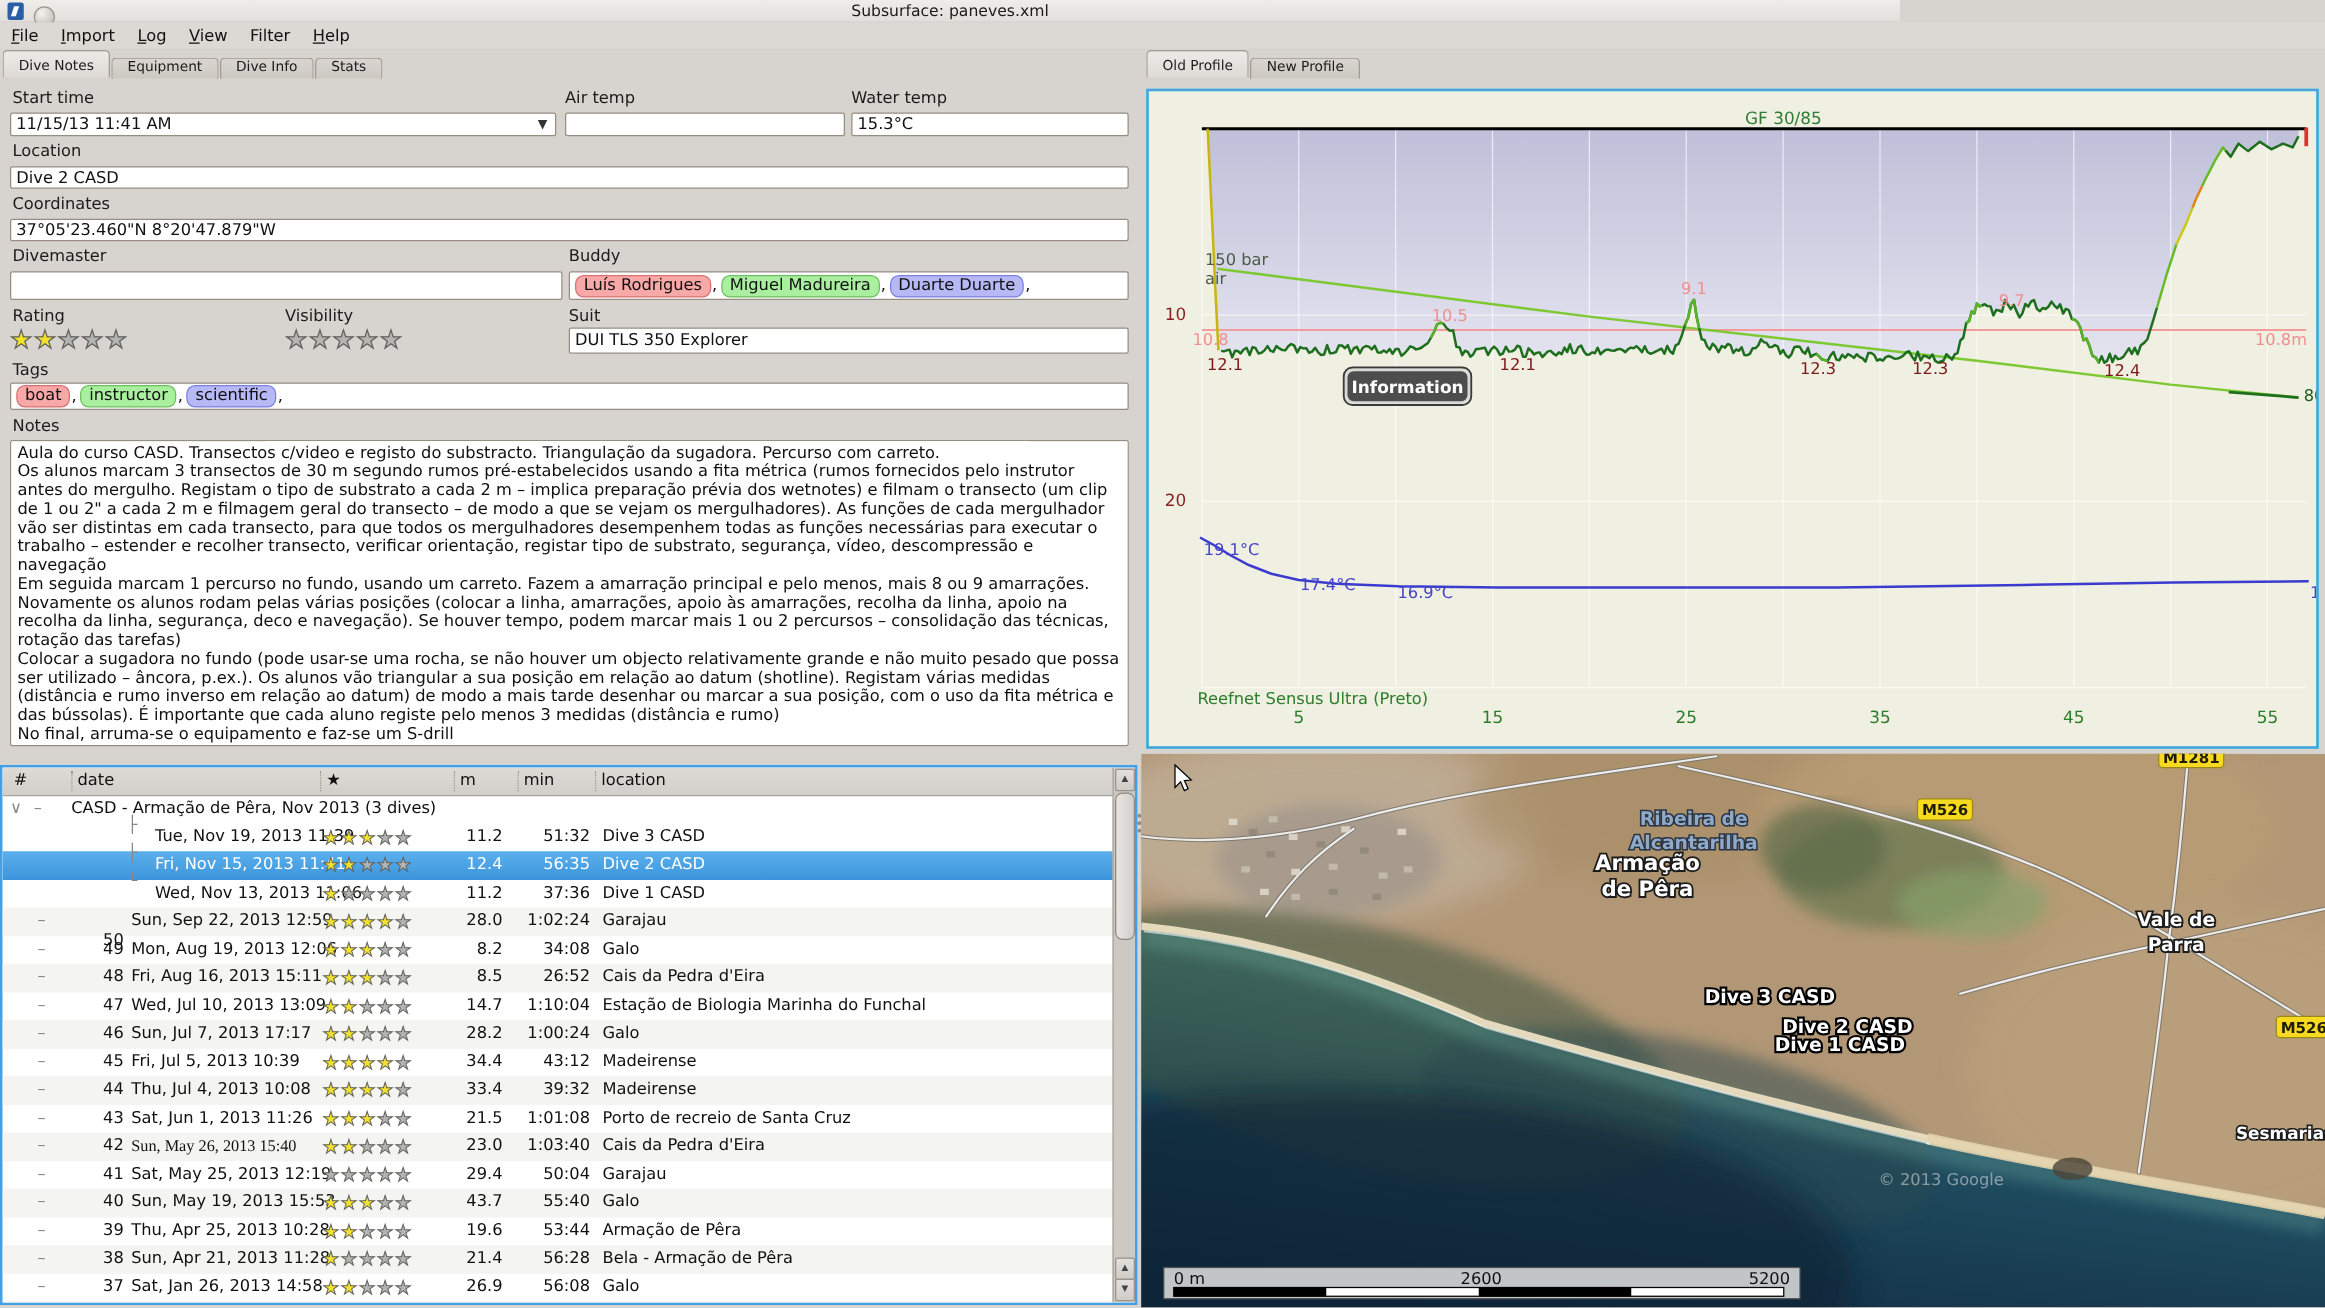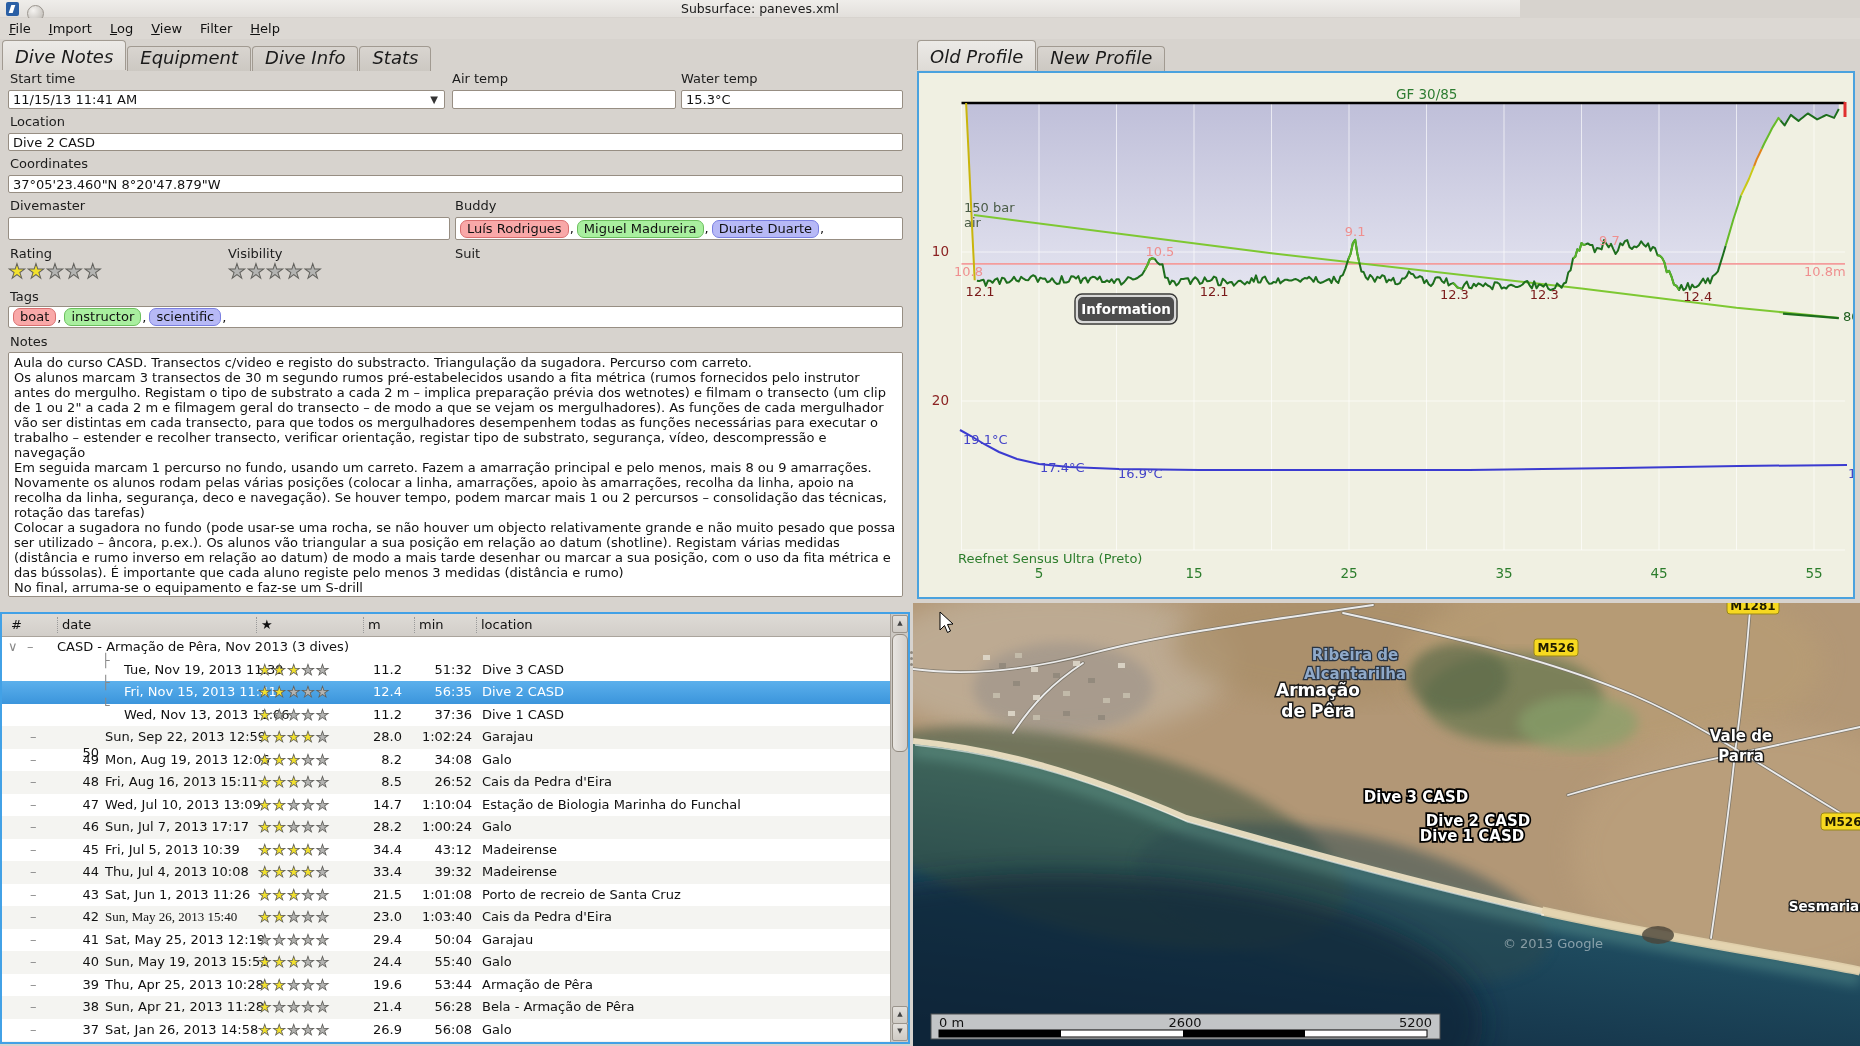--- a/index.html
+++ b/index.html
@@ -12,23 +12,23 @@
             text-align:center;font-size:12.5px;color:#1a1a1a;line-height:17px;}
   .appicon{left:6px;top:2px;width:13px;height:14px;background:#2a5fa5;border-radius:2px;}
   .appicon:after{content:"";position:absolute;left:4px;top:3px;width:4px;height:8px;background:#fff;transform:skewX(-18deg);}
   .ball{left:27px;top:5px;width:15px;height:15px;border-radius:50%;
         background:radial-gradient(circle at 35% 30%,#f5f3f0,#b8b4ae);border:1px solid #9a958e;}
   .menubar{left:0;top:18px;width:1860px;height:21px;background:#dcd8d3;}
   .menu-item{display:inline-block;padding:2px 9px;font-size:13px;color:#111;}
   .menu-item .ul{text-decoration:underline;}
   
   .tabbar{height:27px;}
-  .tab{display:inline-block;margin-right:1px;padding:0 12px 3px 12px;font-size:18px;color:#1a1a1a;
+  .tab{display:inline-block;margin-right:1px;padding:0 12px 3px 12px;font-size:11px;color:#1a1a1a;
        background:linear-gradient(#d9d5d0,#ccc8c2);border:1px solid #a19a91;border-bottom:none;
-       border-radius:4px 4px 0 0;position:relative;top:1px;font-style:italic;}
+       border-radius:4px 4px 0 0;position:relative;top:1px;}
   .tab.active{background:linear-gradient(#eceae7,#dedbd6);padding-top:5px;top:0;z-index:3;}
   
   .lbl{font-size:13px;color:#1c1c1c;}
   .fld,.fldc{background:#fff;border:1px solid #978e83;border-radius:2px;box-sizing:border-box;
         font-family:inherit;font-size:13px;color:#111;padding:0 4px;outline:none;}
   .fldc{display:flex;align-items:center;}
   .combo-arrow{position:absolute;right:3px;top:2px;width:14px;height:14px;color:#333;font-size:10px;text-align:center;line-height:14px;}
   .chip{display:inline-block;border-radius:7px;padding:0px 6px;font-size:13px;color:#111;
         border:1px solid;margin-right:1px;line-height:16px;}
   .chipwrap{display:flex;align-items:center;flex-wrap:nowrap;overflow:hidden;}
@@ -104,20 +104,21 @@
       <span class="comma">,</span>
       <span class="chip" style="background: rgb(183, 185, 246); border-color: rgb(122, 127, 224);">Duarte Duarte</span>
       <span class="comma">,</span>
     </div>
 
   <span class="abs lbl" style="left:10px;top:179px;">Rating</span>
   <span class="abs lbl" style="left:228px;top:179px;">Visibility</span>
   <span class="abs lbl" style="left:455px;top:179px;">Suit</span>
   <div class="abs stars5" id="ratingStars" style="left:8px;top:192px;"><span class="sy">★</span><span class="sy">★</span><span class="sg">★</span><span class="sg">★</span><span class="sg">★</span></div>
   <div class="abs stars5" id="visStars" style="left:228px;top:192px;"><span class="sg">★</span><span class="sg">★</span><span class="sg">★</span><span class="sg">★</span><span class="sg">★</span></div>
+  <input class="abs fld" style="left: 455px; top: 195px; width: 448px; height: 21px;" value="DUI TLS 350 Explorer">
 
   <span class="abs lbl" style="left:10px;top:222px;">Tags</span>
   <div class="abs fldc chipwrap" id="tagsField" style="left:8px;top:239px;width:895px;height:22px;">
       <span class="chip" style="background: rgb(249, 168, 168); border-color: rgb(217, 111, 111);">boat</span>
       <span class="comma">,</span>
       <span class="chip" style="background: rgb(169, 239, 159); border-color: rgb(108, 191, 94);">instructor</span>
       <span class="comma">,</span>
       <span class="chip" style="background: rgb(183, 185, 246); border-color: rgb(122, 127, 224);">scientific</span>
       <span class="comma">,</span>
     </div>
@@ -262,21 +263,21 @@
         <span class="stars5" style="left:256px;top:2px;"><span class="sg">★</span><span class="sg">★</span><span class="sg">★</span><span class="sg">★</span><span class="sg">★</span></span>
         <span style="left:340px;width:60px;text-align:right;">29.4</span>
         <span style="left:398px;width:72px;text-align:right;">50:04</span>
         <span style="left:480px;">Garajau</span>
       </div>
       <div class="dl-row shade">
         <span class="tree" style="left:28px;">–</span>
         <span style="left:55px;width:42px;text-align:right;">40</span>
         <span style="left:103px;">Sun, May 19, 2013 15:53</span>
         <span class="stars5" style="left:256px;top:2px;"><span class="sy">★</span><span class="sy">★</span><span class="sy">★</span><span class="sg">★</span><span class="sg">★</span></span>
-        <span style="left:340px;width:60px;text-align:right;">24.4</span>
+        <span style="left:340px;width:60px;text-align:right;">43.7</span>
         <span style="left:398px;width:72px;text-align:right;">55:40</span>
         <span style="left:480px;">Galo</span>
       </div>
       <div class="dl-row">
         <span class="tree" style="left:28px;">–</span>
         <span style="left:55px;width:42px;text-align:right;">39</span>
         <span style="left:103px;">Thu, Apr 25, 2013 10:28</span>
         <span class="stars5" style="left:256px;top:2px;"><span class="sy">★</span><span class="sy">★</span><span class="sg">★</span><span class="sg">★</span><span class="sg">★</span></span>
         <span style="left:340px;width:60px;text-align:right;">19.6</span>
         <span style="left:398px;width:72px;text-align:right;">53:44</span>

